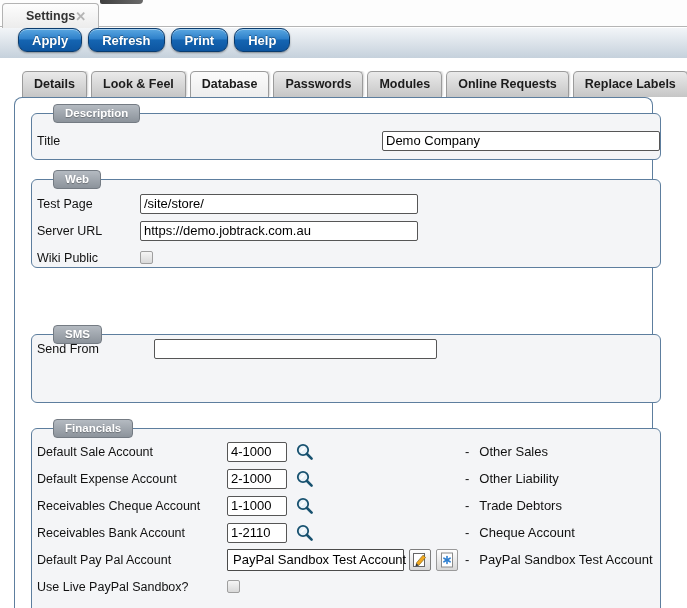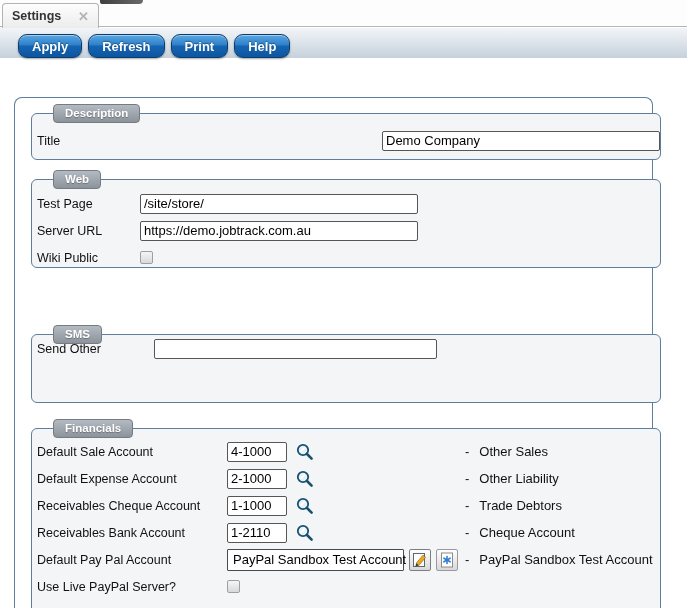--- a/index.html
+++ b/index.html
@@ -5,28 +5,28 @@
   * { box-sizing: border-box; }
   html,body { margin:0; padding:0; }
   body { font-family:"Liberation Sans", sans-serif; background:#fff; }
   .screen { position:relative; width:687px; height:608px; background:#fff; overflow:hidden; }
 
   
   .tabstrip { position:absolute; top:0; left:0; width:687px; height:27px; background:#fdfdfd; border-bottom:1px solid #b5b5b5; }
   .settings-tab { position:absolute; left:2px; top:3px; width:97px; height:25px;
       background:linear-gradient(#fdfdfd,#ececec); border:1px solid #b3b3b3; border-bottom:none;
       border-radius:4px 4px 0 0; display:flex; align-items:center; justify-content:space-between;
-      padding:0 9px; font-size:12.5px; font-weight:bold; color:#333; }
+      padding:0 23px; font-size:12.5px; font-weight:bold; color:#333; }
   .settings-tab .close { color:#b4b4b4; font-weight:bold; font-size:13px; cursor:pointer; }
   .dark-strip { position:absolute; left:100px; top:0; width:43px; height:4px;
       background:linear-gradient(90deg,#3f3f3f,#6a6a6a); border-radius:0 0 4px 2px; }
 
   
   .toolbar { position:absolute; top:28px; left:0; width:687px; height:30px;
-      background:linear-gradient(#f2f5f8,#c5d1dc); display:flex; align-items:flex-end; gap:6px; padding-left:18px; }
+      background:linear-gradient(#f2f5f8,#c5d1dc); display:flex; align-items:flex-start; gap:6px; padding-left:18px; }
   .btn { height:24px; padding:0 13px; border-radius:9px; border:1px solid #0b3c6e;
       background:linear-gradient(#5aa7e1 0%, #2e80ca 45%, #1565b2 50%, #0d55a0 100%);
       color:#fff; font-weight:bold; font-size:13px; font-family:"Liberation Sans",sans-serif;
       text-shadow:0 -1px 1px rgba(0,0,0,.35);
       box-shadow:inset 0 1px 0 rgba(255,255,255,.45), 0 1px 2px rgba(0,0,0,.35); cursor:pointer; }
 
   
   .doc-tabs { position:absolute; top:71px; left:22px; width:665px; height:26px; display:flex; gap:4px; overflow:hidden; }
   .doc-tab { flex:0 0 auto; padding:0 11px; line-height:25px; font-size:12.5px; font-weight:bold; color:#1c1c1c;
       background:linear-gradient(#eaeaea,#c6c6c6); border:1px solid #9b9b9b; border-bottom:none;
@@ -84,20 +84,30 @@
     <div class="dark-strip"></div>
   </div>
 
   <div class="toolbar">
     <button class="btn">Apply</button>
     <button class="btn">Refresh</button>
     <button class="btn">Print</button>
     <button class="btn">Help</button>
   </div>
 
+  <div class="doc-tabs">
+    <div class="doc-tab">Details</div>
+    <div class="doc-tab">Look &amp; Feel</div>
+    <div class="doc-tab active">Database</div>
+    <div class="doc-tab">Passwords</div>
+    <div class="doc-tab">Modules</div>
+    <div class="doc-tab">Online Requests</div>
+    <div class="doc-tab">Replace Labels</div>
+
+  </div>
 
   <div class="panel">
 
     <div class="fieldset w-desc" style="top:15px; height:47px;">
       <span class="legend">Description</span>
       <div class="row" style="margin-top:13px;justify-content:space-between;">
         <span class="lbl">Title</span>
         <input class="txt wide" type="text" value="Demo Company" style="">
       </div>
     </div>
@@ -114,21 +124,21 @@
       </div>
       <div class="row">
         <span class="lbl">Wiki Public</span>
         <div class="checkbox"></div>
       </div>
     </div>
 
     <div class="fieldset w-sms" style="top:236px; height:69px;">
       <span class="legend">SMS</span>
       <div class="row">
-        <span class="lbl">Send Other</span>
+        <span class="lbl">Send From</span>
         <input class="txt sms" type="text" value="" style="">
       </div>
     </div>
 
     <div class="fieldset w-fin" style="top:330px; height:290px;">
       <span class="legend">Financials</span>
 
       <div class="row" style="margin-top:9px;">
         <span class="lbl">Default Sale Account</span>
         <input class="txt acct" type="text" value="4-1000" style="">
@@ -216,19 +226,19 @@
               </g>
             </svg>
         </span>
         <span class="fin-desc">
           <span>-</span>
           <span>PayPal Sandbox Test Account</span>
         </span>
       </div>
 
       <div class="row">
-        <span class="lbl">Use Live PayPal Server?</span>
+        <span class="lbl">Use Live PayPal Sandbox?</span>
         <div class="checkbox"></div>
       </div>
 
     </div>
   </div>
 </div>
 
 </body></html>

